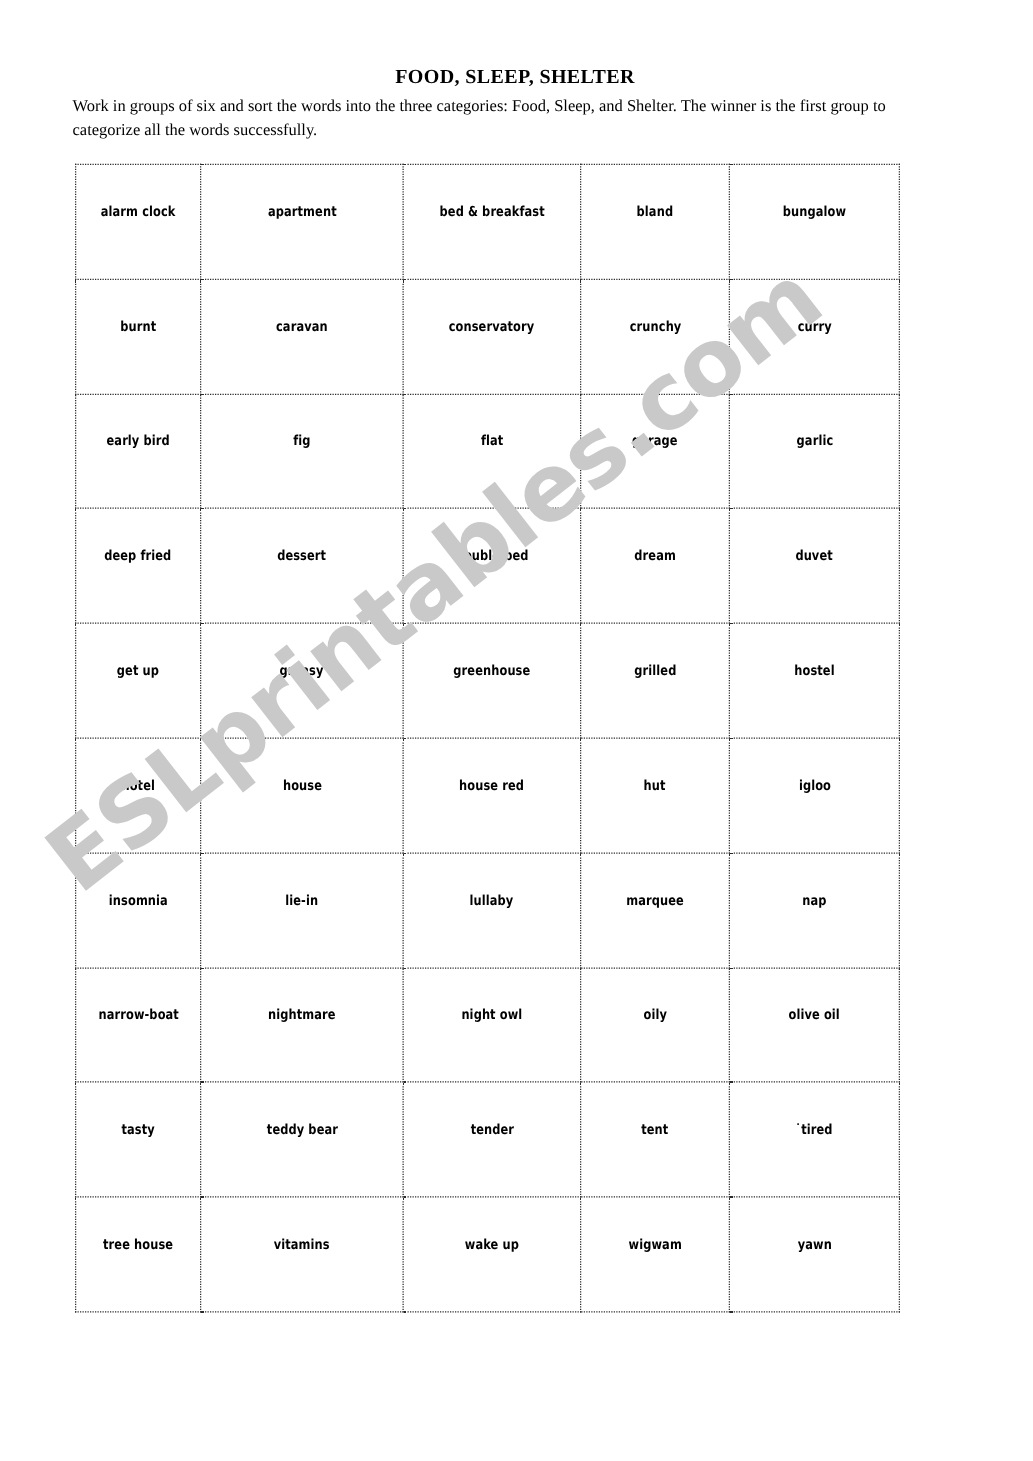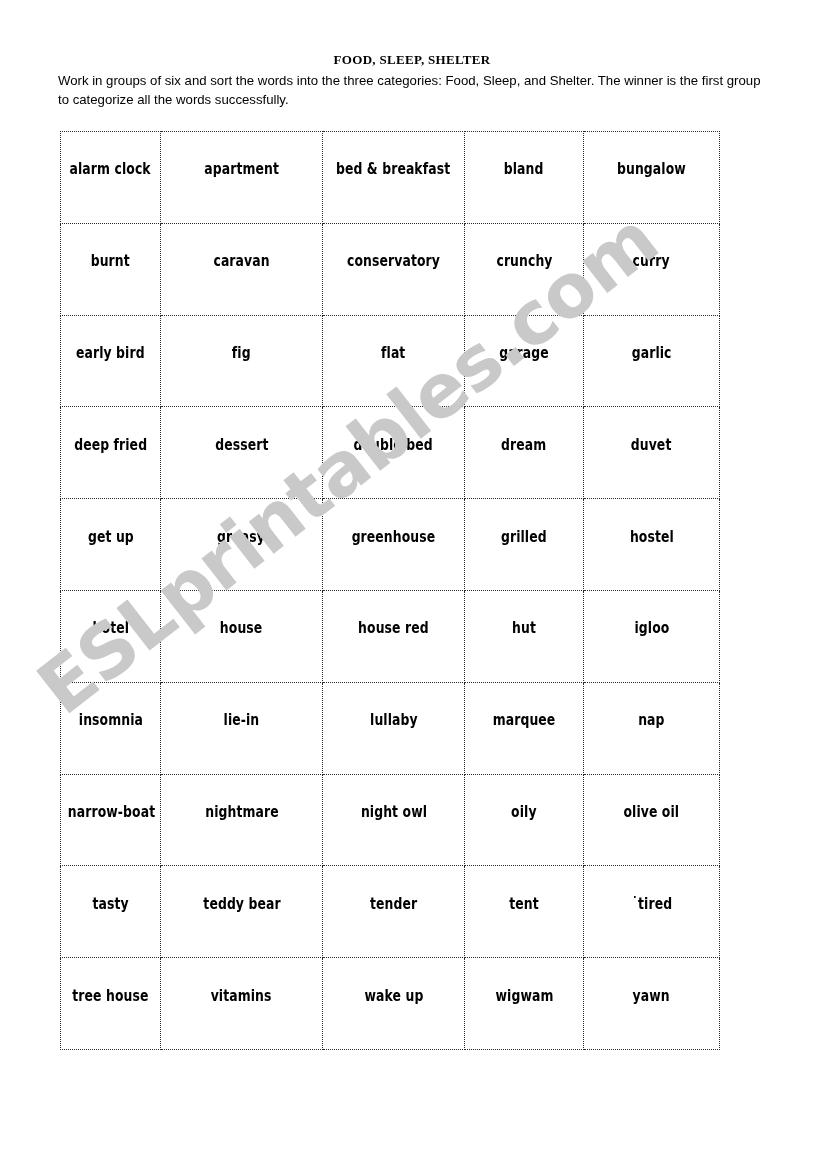--- a/index.html
+++ b/index.html
@@ -26,28 +26,28 @@
   .header {
     position: absolute;
     left: 58px;
     top: 52px;
     width: 708px;
   }
   .sheet-title {
     text-align: center;
     font-family: "Liberation Serif", "DejaVu Serif", serif;
     font-weight: bold;
-    font-size: 13px;
+    font-size: 16px;
     letter-spacing: 0.3px;
     color: #000000;
     margin: 0 0 4px 0;
     line-height: 1.25;
   }
   .sheet-instructions {
-    font-family: Liberation Sans, sans-serif;
+    font-family: Liberation Serif, serif;
     font-size: 13.2px;
     line-height: 1.42;
     color: #000000;
     text-align: left;
     margin: 0;
   }
 
   
   .watermark-layer {
     position: absolute;
@@ -89,21 +89,21 @@
     border-collapse: collapse;
     table-layout: fixed;
   }
   table.word-table td {
     border: 1px dotted #2b2b2b;
     text-align: center;
     vertical-align: middle;
     padding: 0 3px 16px 3px;
     font-family: "DejaVu Sans Condensed", "DejaVu Sans", "Liberation Sans", sans-serif;
     font-weight: bold;
-    font-size: 15px;
+    font-size: 11px;
     color: #000000;
     background: transparent;
     letter-spacing: 0.1px;
     white-space: nowrap;
     overflow: hidden;
   }
   table.word-table col.c1 { width: 100px; }
   table.word-table col.c2 { width: 162px; }
   table.word-table col.c3 { width: 142px; }
   table.word-table col.c4 { width: 119px; }

